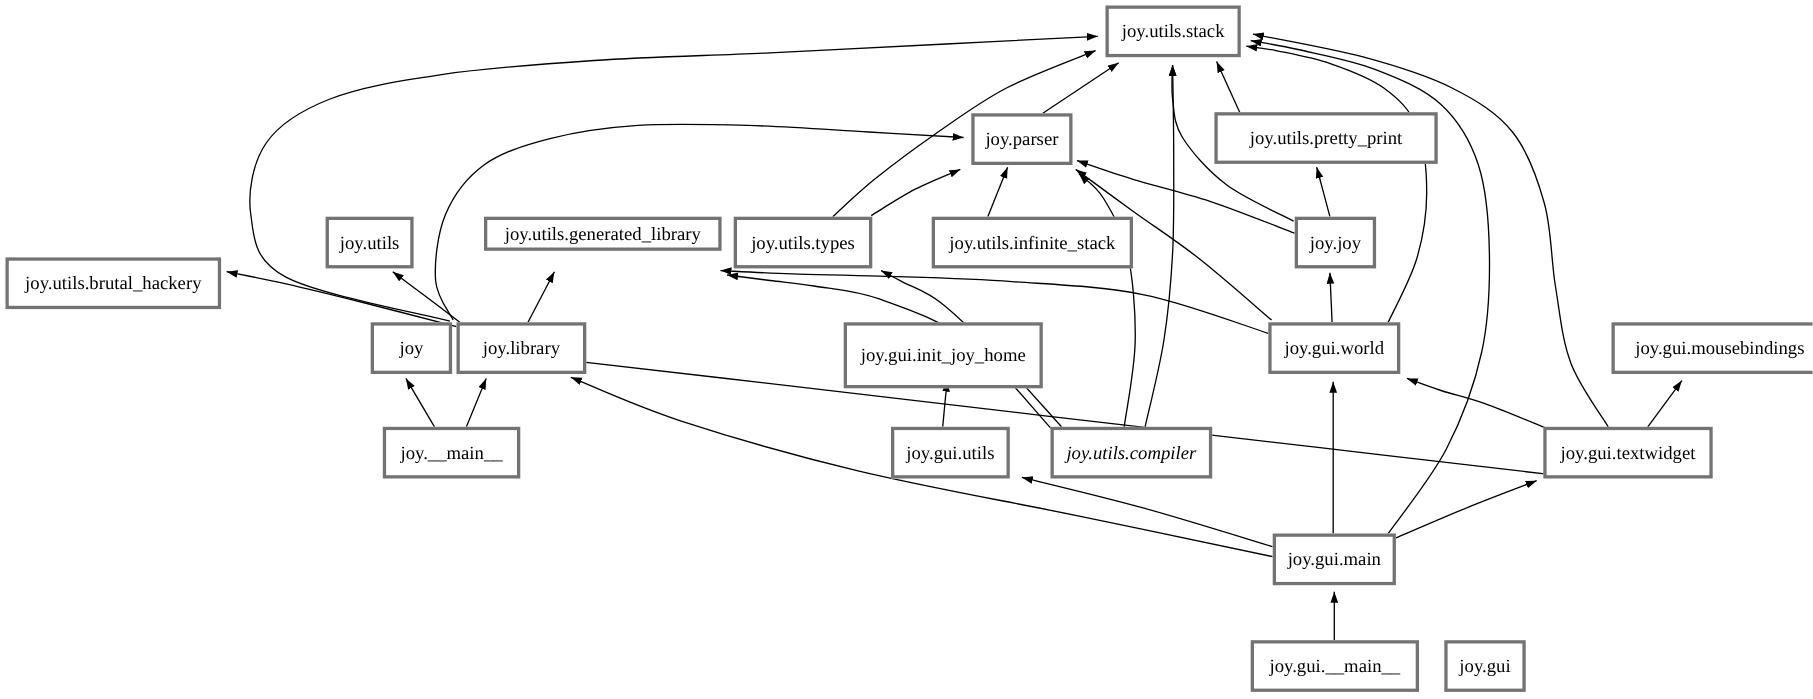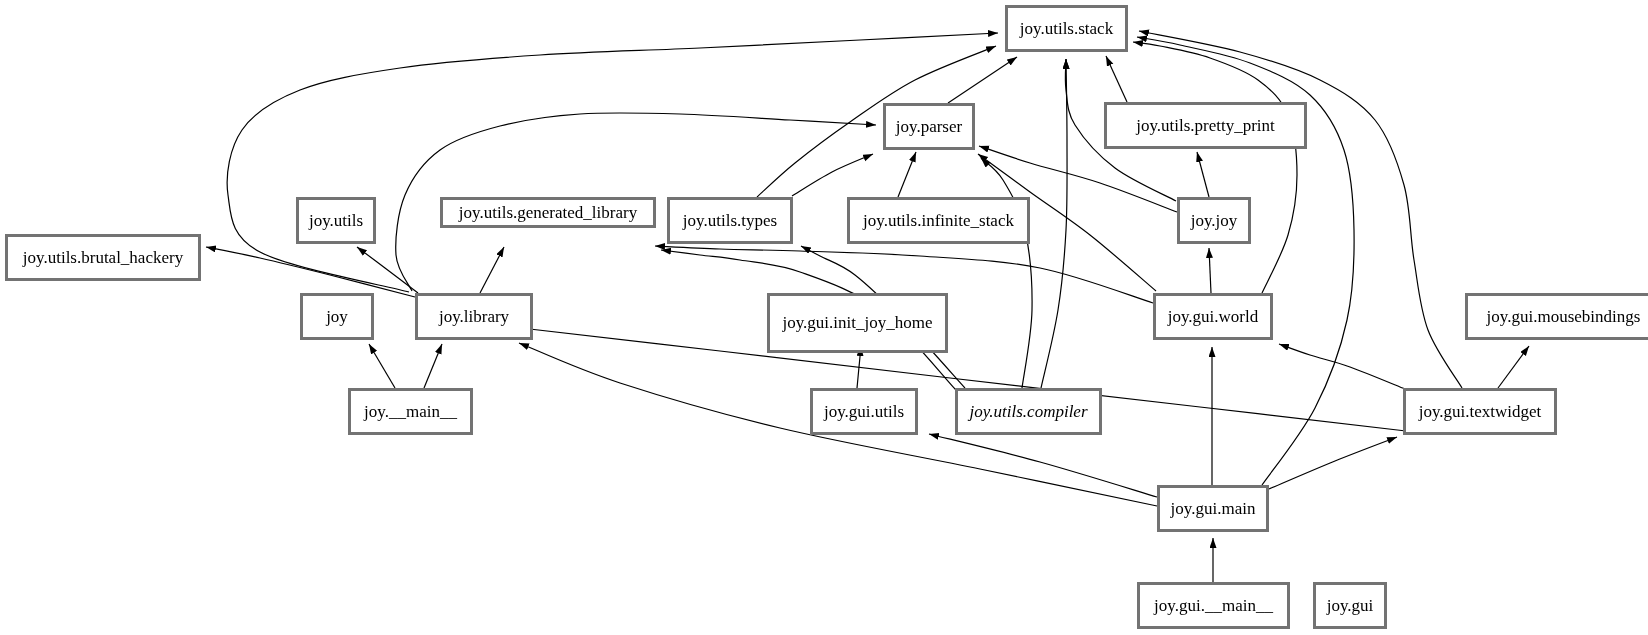--- a/index.html
+++ b/index.html
@@ -60,21 +60,21 @@
   <div id="node-layer">
       <div class="node" style="left: 1005px; top: 5px; width: 123px; height: 47px;">joy.utils.stack</div>
       <div class="node" style="left: 883px; top: 103px; width: 92px; height: 47px;">joy.parser</div>
       <div class="node" style="left: 1104px; top: 102px; width: 203px; height: 47px;">joy.utils.pretty_print</div>
       <div class="node" style="left: 5px; top: 197px; width: 196px; height: 47px; margin-top: 37px;">joy.utils.brutal_hackery</div>
       <div class="node" style="left: 275px; top: 197px; width: 80px; height: 47px; margin-left: 21px;">joy.utils</div>
       <div class="node" style="left: 440px; top: 197px; width: 216px; height: 31px;">joy.utils.generated_library</div>
       <div class="node" style="left: 667px; top: 197px; width: 126px; height: 47px;">joy.utils.types</div>
       <div class="node" style="left: 817px; top: 197px; width: 183px; height: 47px; margin-left: 30px;">joy.utils.infinite_stack</div>
       <div class="node" style="left: 1177px; top: 197px; width: 74px; height: 47px;">joy.joy</div>
-      <div class="node" style="left: 300px; top: 293px; width: 74px; height: 47px;">joy</div>
+      <div class="node" style="left: 337px; top: 293px; width: 74px; height: 47px;">joy</div>
       <div class="node" style="left: 415px; top: 293px; width: 118px; height: 47px;">joy.library</div>
       <div class="node" style="left: 767px; top: 293px; width: 181px; height: 60px;">joy.gui.init_joy_home</div>
       <div class="node" style="left: 1153px; top: 293px; width: 120px; height: 47px;">joy.gui.world</div>
       <div class="node" style="left: 1445px; top: 293px; width: 197px; height: 47px; margin-left: 20px;">joy.gui.mousebindings</div>
       <div class="node" style="left: 348px; top: 388px; width: 125px; height: 47px;">joy.__main__</div>
       <div class="node" style="left: 810px; top: 388px; width: 108px; height: 47px;">joy.gui.utils</div>
       <div class="node" style="left: 955px; top: 388px; width: 147px; height: 47px; font-style: italic;">joy.utils.compiler</div>
       <div class="node" style="left: 1403px; top: 388px; width: 154px; height: 47px;">joy.gui.textwidget</div>
       <div class="node" style="left: 1157px; top: 485px; width: 112px; height: 47px;">joy.gui.main</div>
       <div class="node" style="left: 1137px; top: 582px; width: 153px; height: 47px;">joy.gui.__main__</div>

